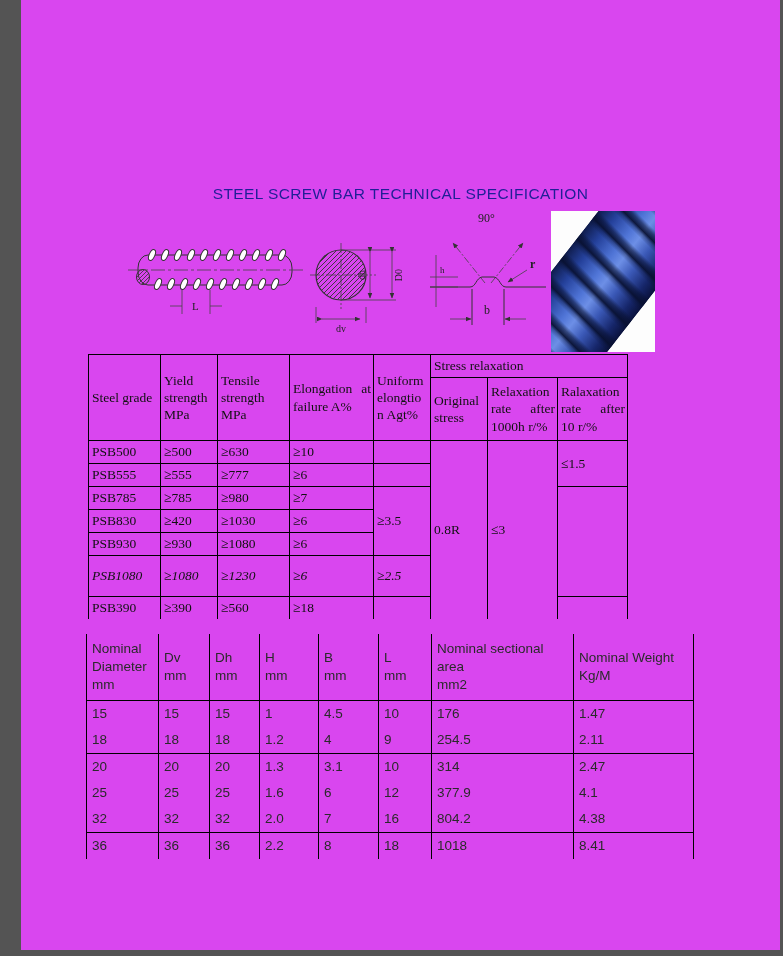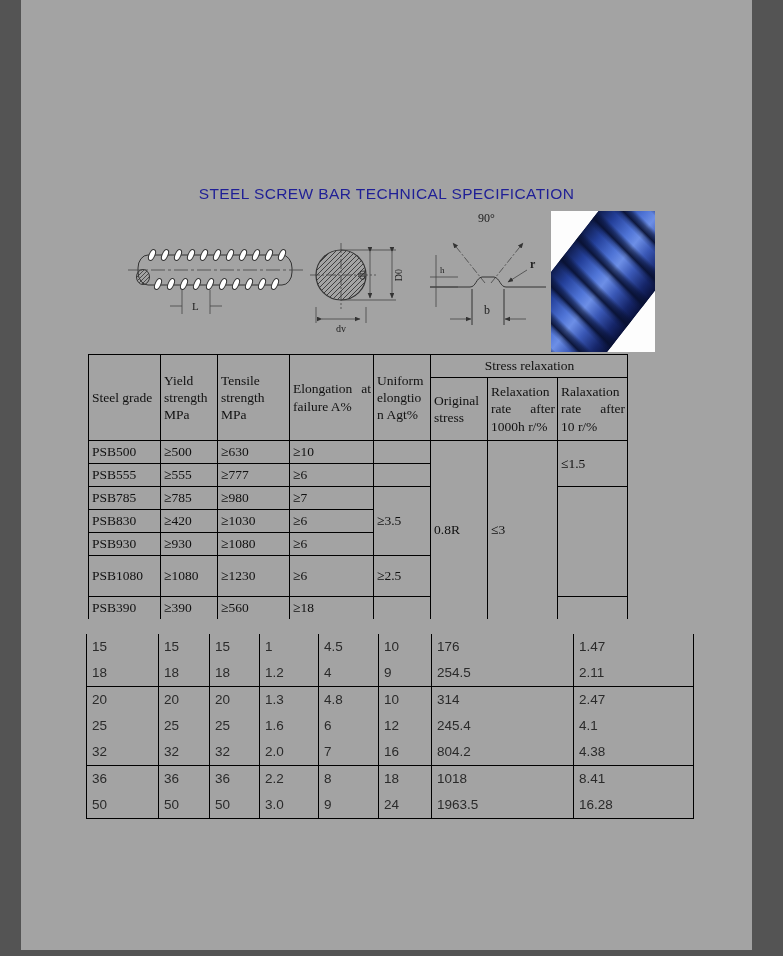--- a/index.html
+++ b/index.html
@@ -4,21 +4,21 @@
 <style>
   html,body{margin:0;padding:0;}
   body{
     width:783px;height:956px;position:relative;
     background:#545454;
     font-family:"Liberation Sans", sans-serif;
     -webkit-font-smoothing:antialiased;
   }
   .page{
     position:absolute;left:21px;top:0;width:731px;height:950px;
-    background:#a3a3a3;overflow:hidden;
+    background:#d946ef;overflow:hidden;padding-left:28px;
   }
   .abs{position:absolute;}
   .title{
     left:0;top:185px;width:100%;text-align:center;
     font-size:15.5px;letter-spacing:.4px;color:#1f1f96;
     font-family:"Liberation Sans", sans-serif;
   }
   
   svg{display:block;}
   svg .ln{stroke:#333;stroke-width:1;fill:none;}
@@ -37,24 +37,24 @@
       linear-gradient(180deg,
         #0f1c4c 0%, #24409a 18%, #4f74d6 40%, #6d8fe6 52%,
         #3a58b6 68%, #16266a 87%, #0a123c 100%);
   }
   
   .t1wrap{left:67px;top:354px;}
   table{border-collapse:collapse;table-layout:fixed;}
   .t1{width:539px;font-family:"Liberation Serif", serif;font-size:13.5px;color:#111;}
   .t1 td{border:1px solid #000;padding:1px 2px 1px 3px;vertical-align:middle;line-height:1.28;overflow:hidden;}
   .t1 td.hd{text-align:justify;word-break:break-word;}
-  .t1 td.ctr{text-align:center;}
+  .t1 td.ctr{text-align:left;}
   .t1 tr.r22 td{height:20px;}
   .t1 tr.h2 td{height:60px;}
-  .t1 tr.tall td{height:38px;}
+  .t1 tr.tall td{height:38px;font-style:italic;}
   .t1 tr:last-child td{border-bottom:none;margin-left:7px;}
   .t1 td.nb{border-bottom:none;}
   
   .t2wrap{left:65px;top:634px;}
   .t2{width:607px;font-family:"Liberation Sans", sans-serif;font-size:13.5px;color:#2a2a2a;}
   .t2 td{border-left:1px solid #000;padding:1px 2px 1px 5px;vertical-align:middle;line-height:1.35;}
   .t2 td:last-child{border-right:1px solid #000;}
   .t2 tr.hrow td{height:64px;border-bottom:1px solid #000;white-space:pre-line;}
   .t2 tr.brow td{height:24px;}
   .t2 tr.ge td{border-bottom:1px solid #000;}
@@ -245,20 +245,40 @@
         <col style="width:72px">
           <col style="width:51px">
           <col style="width:50px">
           <col style="width:59px">
         <col style="width:60px">
           <col style="width:53px">
           <col style="width:142px">
           <col style="width:120px">
       </colgroup>
       <tbody>
+          <tr class="hrow">
+        <td>Nominal
+Diameter
+mm</td>
+        <td>Dv
+mm</td>
+        <td>Dh
+mm</td>
+        <td>H
+mm</td>
+        <td>B
+mm</td>
+        <td>L
+mm</td>
+        <td>Nominal sectional
+area
+mm2</td>
+        <td>Nominal Weight
+Kg/M</td>
+      </tr>
       <tr class="brow">
         <td>15</td>
         <td>15</td>
         <td>15</td>
         <td>1</td>
         <td>4.5</td>
         <td>10</td>
         <td>176</td>
         <td>1.47</td>
       </tr>
@@ -270,33 +290,33 @@
         <td>4</td>
         <td>9</td>
         <td>254.5</td>
         <td>2.11</td>
       </tr>
       <tr class="brow">
         <td>20</td>
         <td>20</td>
         <td>20</td>
         <td>1.3</td>
-        <td>4.8</td>
+        <td>3.1</td>
         <td>10</td>
         <td>314</td>
         <td>2.47</td>
       </tr>
       <tr class="brow">
         <td>25</td>
         <td>25</td>
         <td>25</td>
         <td>1.6</td>
         <td>6</td>
         <td>12</td>
-        <td>245.4</td>
+        <td>377.9</td>
         <td>4.1</td>
       </tr>
       <tr class="brow ge">
         <td>32</td>
         <td>32</td>
         <td>32</td>
         <td>2.0</td>
         <td>7</td>
         <td>16</td>
         <td>804.2</td>
@@ -305,27 +325,17 @@
       <tr class="brow">
         <td>36</td>
         <td>36</td>
         <td>36</td>
         <td>2.2</td>
         <td>8</td>
         <td>18</td>
         <td>1018</td>
         <td>8.41</td>
       </tr>
-      <tr class="brow ge">
-        <td>50</td>
-        <td>50</td>
-        <td>50</td>
-        <td>3.0</td>
-        <td>9</td>
-        <td>24</td>
-        <td>1963.5</td>
-        <td>16.28</td>
-      </tr>
     </tbody>
       </table>
   </div>
 
 </div>
 
 </body></html>

